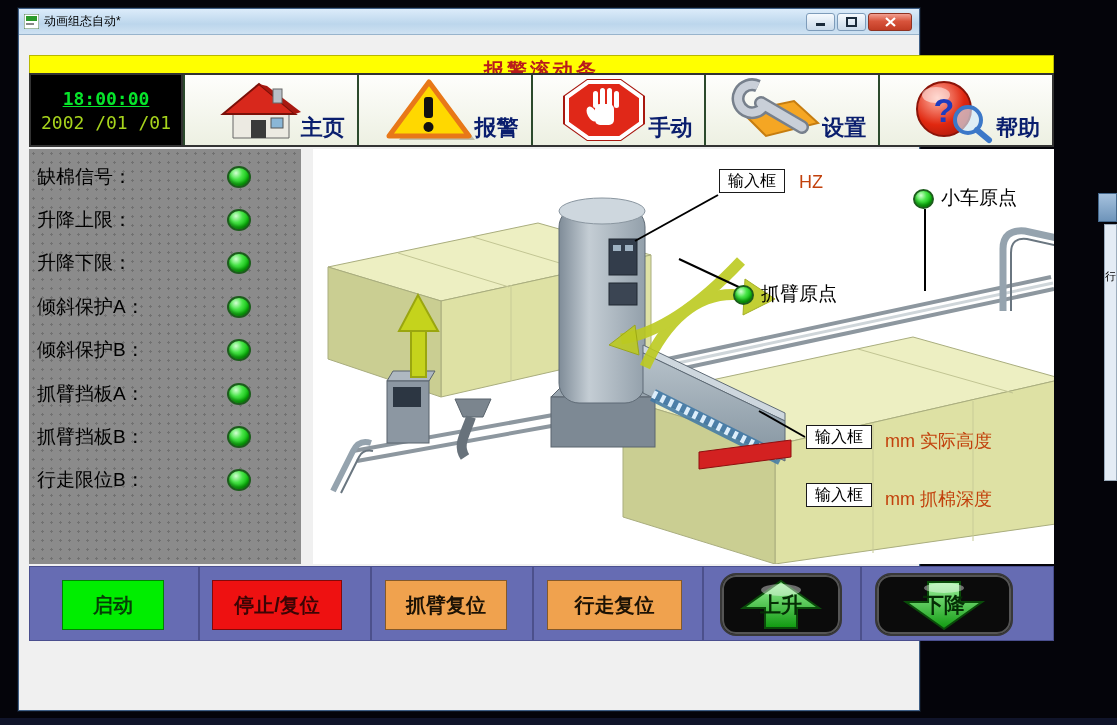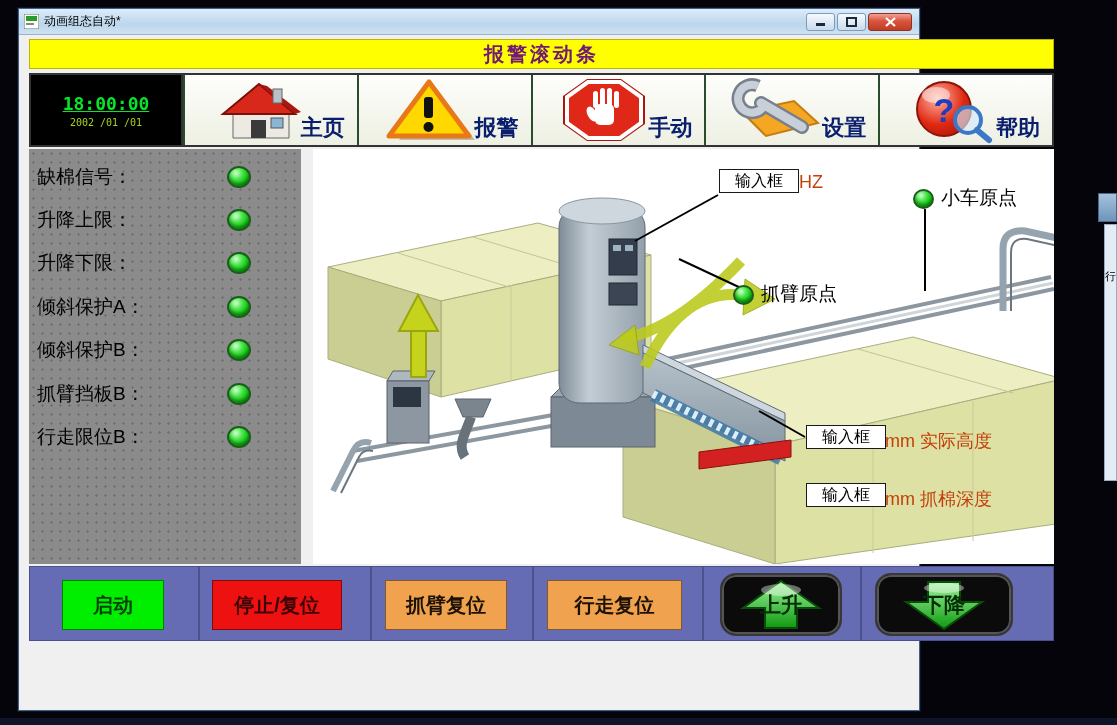--- a/index.html
+++ b/index.html
@@ -14,52 +14,52 @@
   .titlebar { height:26px; background:linear-gradient(#dcecfa,#bcd6ec 60%,#cfe2f2);
     display:flex; align-items:center; padding:0 5px; gap:5px; border-bottom:1px solid #98b4cc; box-sizing:border-box; }
   .title { font-size:12px; color:#000; }
   .win-btns { margin-left:auto; display:flex; gap:2px; padding-right:2px; }
   .win-btn { width:29px; height:18px; border:1px solid #7e9cba; border-radius:3px;
     background:linear-gradient(#f6fafe,#cadbeb); display:flex; align-items:center; justify-content:center; box-sizing:border-box; }
   .win-btn.close { width:44px; background:linear-gradient(#f2a092,#d8543c 45%,#c13c24); border-color:#8e3222; }
   .content { position:absolute; top:26px; left:0; right:0; bottom:0; background:#f0f0f0; }
 
   
-  .banner { position:absolute; left:10px; top:4px; width:1025px; height:30px;
+  .banner { position:absolute; left:10px; top:20px; width:1025px; height:30px;
     background:#ffff00; border:1px solid #b8b800; box-sizing:border-box;
-    color:#701a75; font-size:20px; font-weight:bold; letter-spacing:3px;
+    color:#b91c1c; font-size:20px; font-weight:bold; letter-spacing:3px;
     display:flex; align-items:center; justify-content:center; }
 
   
   .toolbar { position:absolute; left:10px; top:38px; width:1025px; height:74px;
     box-sizing:border-box; border:2px solid #333; background:#eef0e4; display:flex; }
   .clock { width:150px; flex:none; background:#000; border-right:2px solid #333;
     display:flex; flex-direction:column; align-items:center; justify-content:center; gap:3px; }
   .clock-time { font-family:"DejaVu Sans Mono",monospace; font-size:18px; font-weight:bold; color:#07e52b;text-decoration:underline; }
-  .clock-date { font-family:"DejaVu Sans Mono",monospace; font-size:10px; color:#a7d41c; }
+  .clock-date { font-family:"DejaVu Sans Mono",monospace; font-size:18px; color:#a7d41c; }
   .tool-cell { flex:1; position:relative; background:linear-gradient(#fefefc,#edf0e2); border-left:2px solid #2c4a2c; }
   .tool-icon { position:absolute; left:22px; top:1px; }
   .tool-label { position:absolute; right:12px; bottom:2px; font-size:22px; font-weight:bold; color:#0a1e6e; }
 
   
   .main { position:absolute; left:10px; top:114px; width:1025px; height:415px; display:flex;gap:12px; }
   .status-panel { width:272px; flex:none; box-sizing:border-box; padding-top:6px;
     background-color:#8b8b8b;
     background-image:radial-gradient(#717171 1px, rgba(0,0,0,0) 1.4px);
     background-size:9px 9px; }
   .status-row { height:43.4px; position:relative; }
   .status-label { position:absolute; left:8px; top:50%; transform:translateY(-50%); font-size:19px; color:#000; white-space:nowrap; }
   .led { width:24px; height:22px; border-radius:50%; box-sizing:border-box;
     background:radial-gradient(circle at 35% 28%, #d2ffd2 0%, #49e549 35%, #0cbb0c 70%, #067a06 100%);
     border:2px solid #1c5c1c; box-shadow:inset 0 -3px 3px rgba(0,70,0,.45); display:inline-block; }
   .status-led { position:absolute; left:198px; top:50%; transform:translateY(-50%); }
 
   .image-area { flex:1; position:relative; background:#ffffff; overflow:hidden; }
   .machine { position:absolute; left:0; top:0; }
-  .anno-box { position:absolute; height:24px; line-height:22px; min-width:64px; padding:0 15px;
+  .anno-box { position:absolute; height:24px; line-height:22px; min-width:64px; padding:0 8px;
     border:1px solid #1a1a1a; background:#fff; font-size:16px; text-align:center; box-sizing:border-box; color:#000; }
   .anno-text { position:absolute; font-size:19px; color:#000; white-space:nowrap; }
   .anno-unit { position:absolute; font-size:18px; color:#c2410c; white-space:nowrap; }
   .anno-led { position:absolute; width:21px; height:20px; }
 
   
   .controls-bar { position:absolute; left:10px; top:531px; width:1025px; height:75px;
     background:#666cb3; border:1px solid #4a4f8e; box-sizing:border-box; }
   .bar-sep { position:absolute; top:0; bottom:0; width:2px; background:rgba(30,30,70,.35); }
   .ctl { position:absolute; border:1px solid rgba(0,0,0,.45); font-family:inherit;
@@ -206,20 +206,24 @@
           </div>
         <div class="status-row">
             <span class="status-label">倾斜保护A：</span>
             <span class="led status-led"></span>
           </div>
         <div class="status-row">
             <span class="status-label">倾斜保护B：</span>
             <span class="led status-led"></span>
           </div>
         <div class="status-row">
+            <span class="status-label">抓臂挡板A：</span>
+            <span class="led status-led"></span>
+          </div>
+        <div class="status-row">
             <span class="status-label">抓臂挡板B：</span>
             <span class="led status-led"></span>
           </div>
         <div class="status-row">
             <span class="status-label">行走限位B：</span>
             <span class="led status-led"></span>
           </div>
       </div>
 
       <div class="image-area">

